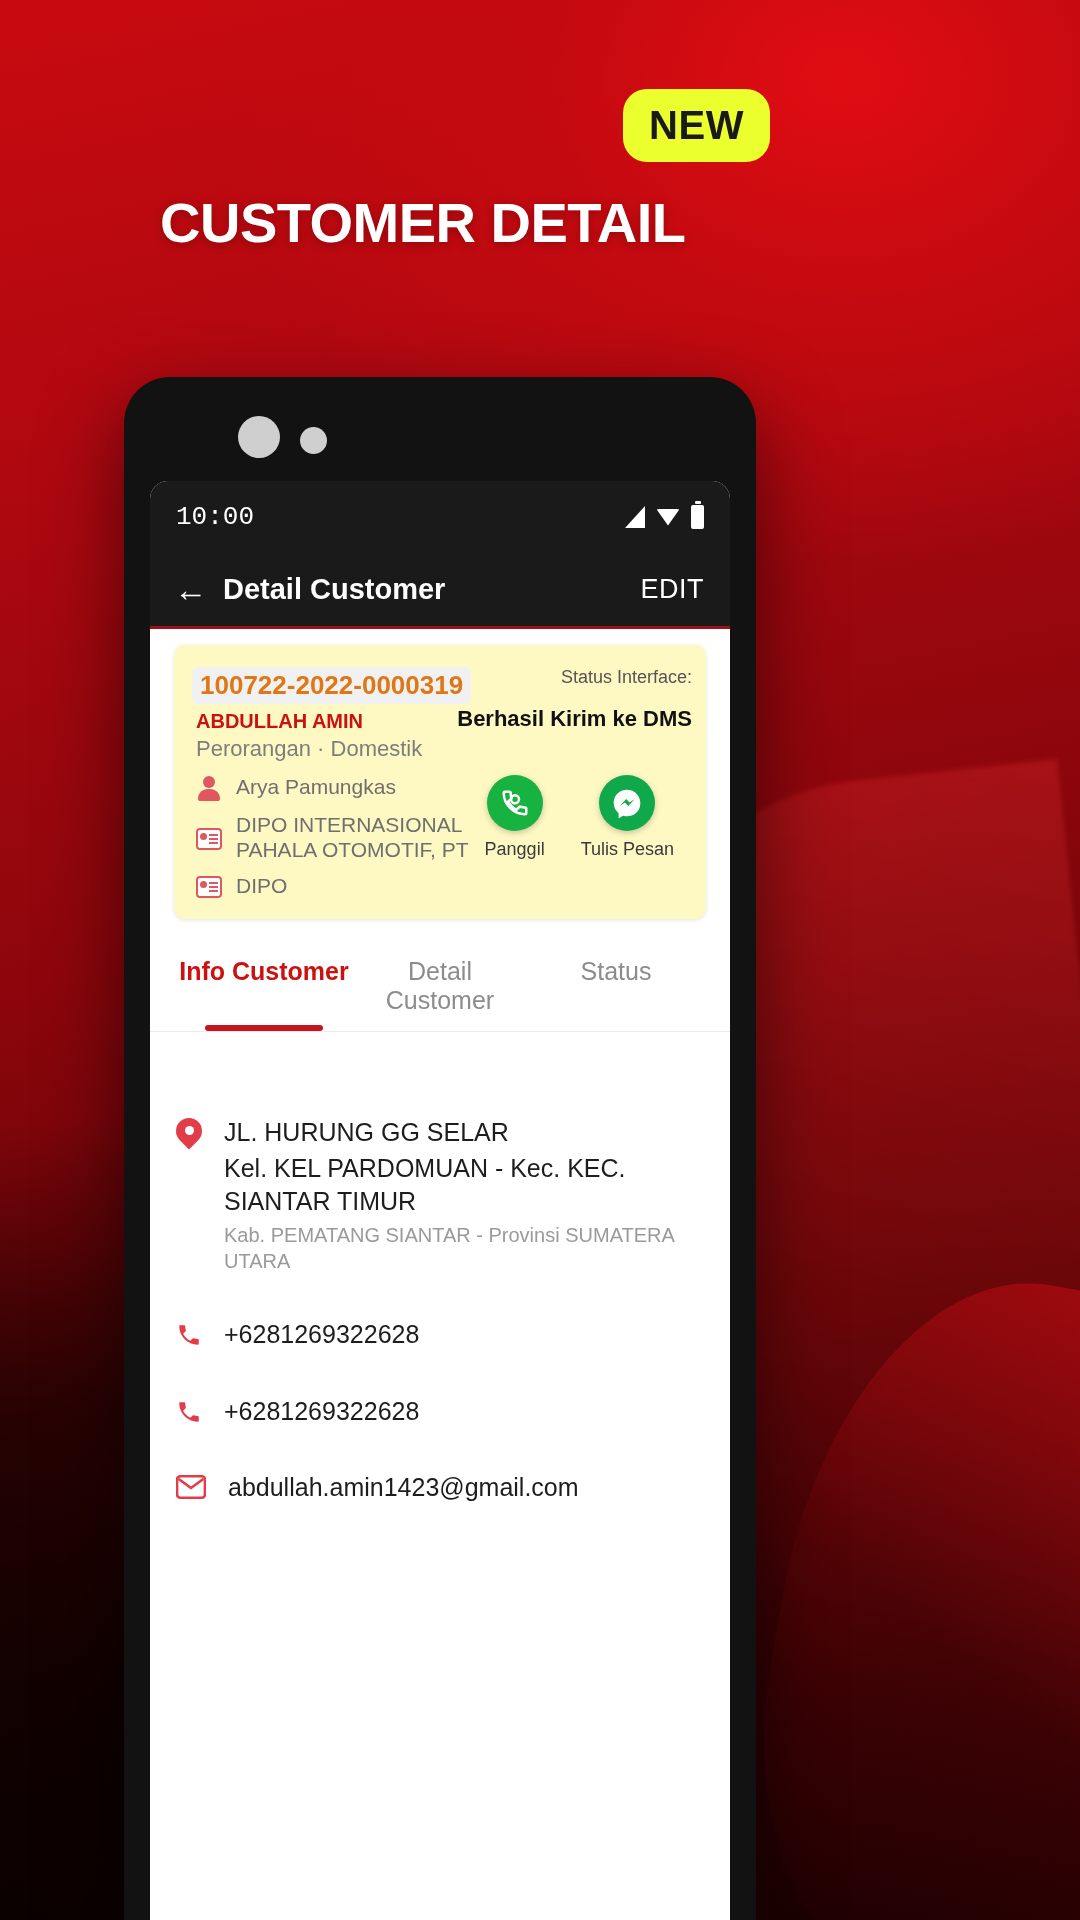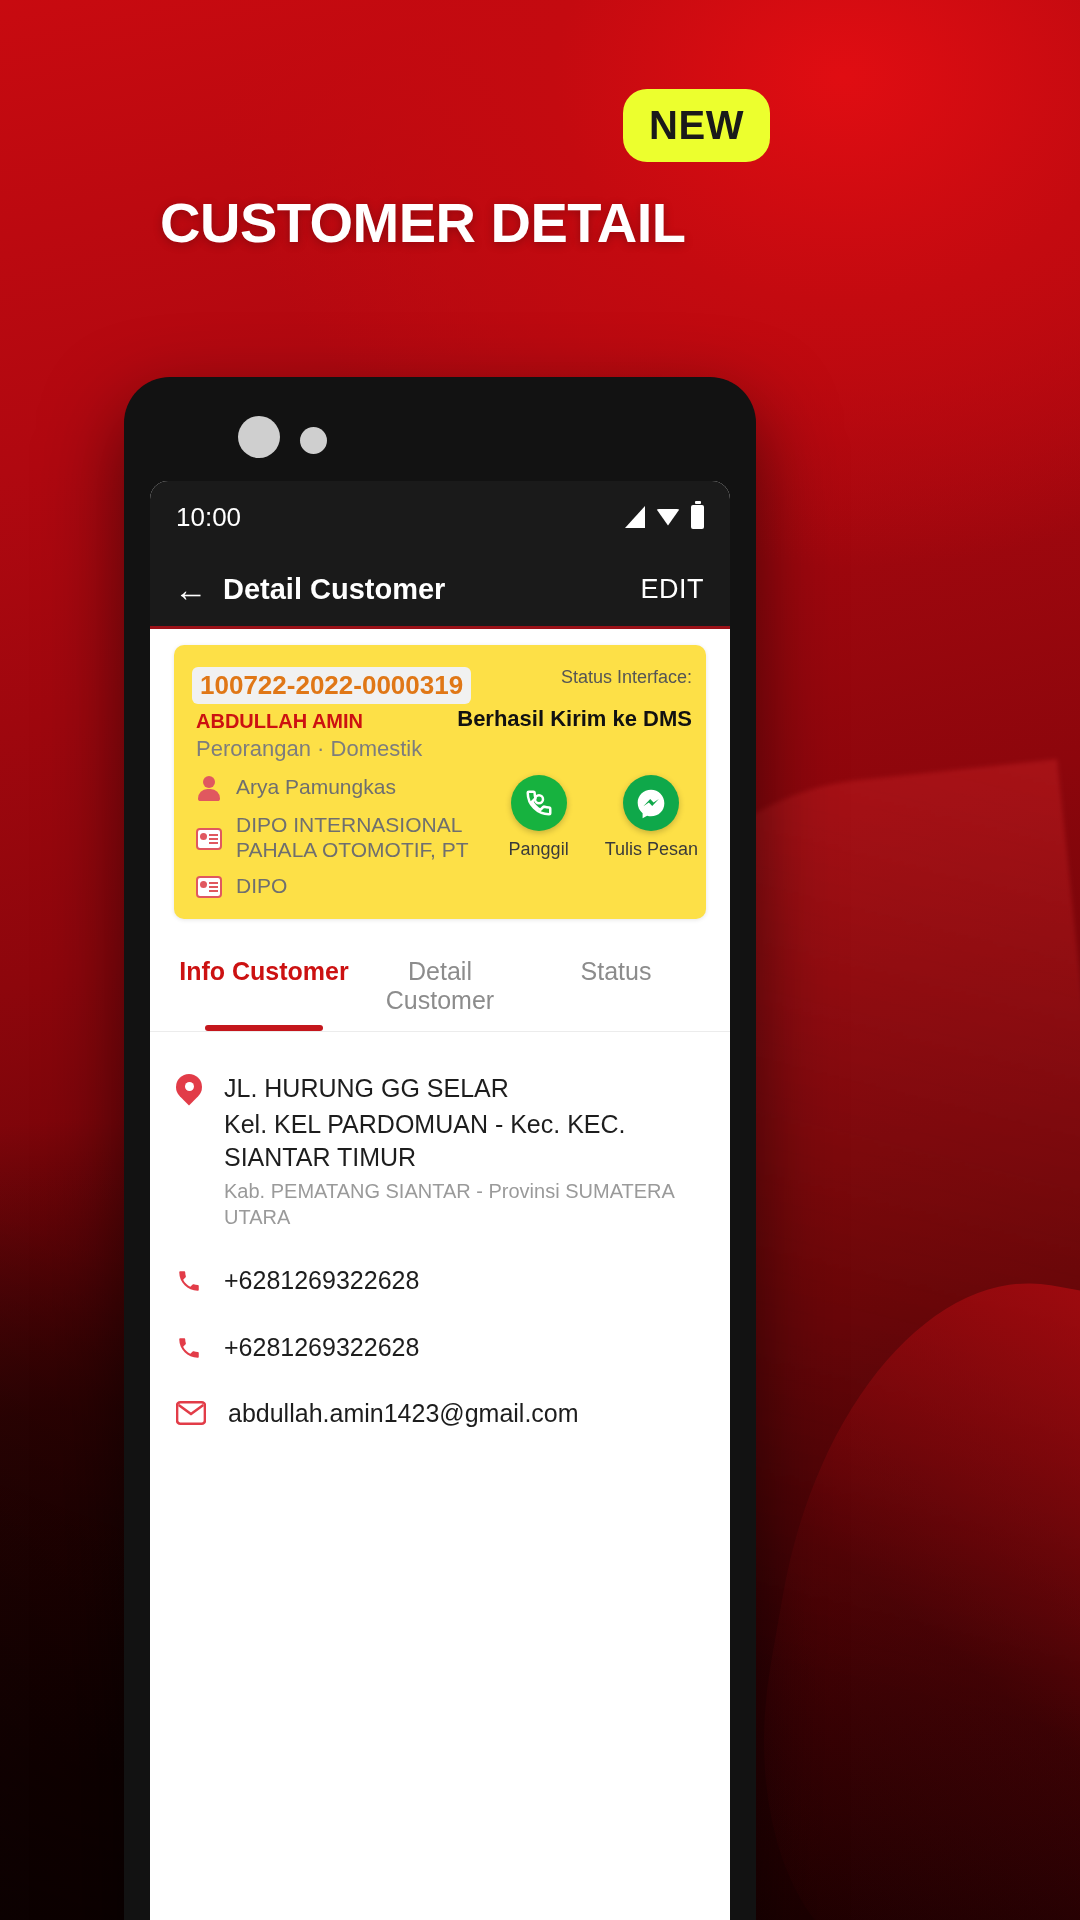--- a/index.html
+++ b/index.html
@@ -78,20 +78,21 @@
     background:#ffffff;
     border-radius:18px 18px 0 0;
     overflow:hidden;
   }
 
   
   #statusbar {
     height:72px; background:#1a1a1a;
     display:flex; align-items:center; justify-content:space-between;
     padding:0 26px;
+    font-family:Liberation Mono, monospace;
   }
   #clock { color:#fff; font-size:26px; }
   #sysicons { display:flex; align-items:center; gap:11px; }
   .ic-signal { width:0; height:0; border-left:20px solid transparent; border-bottom:22px solid #fff; }
   .ic-wifi {
     width:24px; height:17px; background:#fff;
     clip-path:polygon(0 0, 100% 0, 50% 100%);
     border-radius:3px 3px 0 0;
   }
   .ic-batt {
@@ -112,21 +113,21 @@
   #back-arrow { color:#fff; font-size:33px; line-height:1; }
   #appbar-title { color:#fff; font-size:29px; font-weight:bold; }
   #edit-btn { color:#fff; font-size:27px; letter-spacing:0.5px; }
 
   
   #content { background:#fff; height:1348px; position:relative; }
 
   
   #summary-card {
     margin:16px 24px 0 24px;
-    background:#fde047;
+    background:#fef9c3;
     border-radius:10px;
     padding:22px 22px 20px 22px;
     box-shadow:0 1px 4px rgba(0,0,0,0.10);
     position:relative;
     min-height:256px;
   }
   #cust-code {
     display:inline-block;
     color:#e07716; font-size:26px; font-weight:bold;
     background:#f1f1f1; border-radius:6px;
@@ -151,21 +152,21 @@
     content:""; position:absolute; right:2px; top:4px; width:9px; height:2px; background:#e0585f;
     box-shadow:0 4px 0 #e0585f, 0 8px 0 #e0585f;
   }
 
   
   #status-iface { position:absolute; right:14px; top:22px; text-align:right; }
   #status-iface .lbl { color:#555; font-size:18px; }
   #status-iface .val { color:#111; font-size:22px; font-weight:bold; margin-top:18px; }
 
   
-  #actions { position:absolute; right:8px; top:130px; display:flex; gap:36px; }
+  #actions { position:absolute; right:32px; top:130px; display:flex; gap:36px; }
   .act { display:flex; flex-direction:column; align-items:center; gap:8px; }
   .act-circle {
     width:56px; height:56px; border-radius:50%;
     display:flex; align-items:center; justify-content:center;
     box-shadow:0 2px 6px rgba(0,0,0,0.22);
   }
   .act-call { background:#17b23f; }
   .act-msg { background:#0fa84a; }
   .act-label { font-size:18px; color:#3a3a3a; }
 
@@ -175,21 +176,21 @@
   .tab .tab-label { font-size:25px; color:#8c8c8c; }
   .tab.active .tab-label { color:#cc1111; font-weight:bold; }
   .tab.active .tab-underline {
     position:absolute; left:50%; transform:translateX(-50%);
     bottom:0; width:118px; height:6px; background:#c4161c; border-radius:3px;
   }
   #tabs-divider { height:1px; background:#ececec; margin:0 0 0 0; }
 
   
   #info-list { padding:40px 26px 0 26px; }
-  .info-row { display:flex; align-items:flex-start; gap:22px; margin-bottom:34px; }
+  .info-row { display:flex; align-items:flex-start; gap:22px; margin-bottom:34px;margin-top:44px; }
   .info-row .body { flex:1; }
   .l1 { color:#1d1d1d; font-size:25px; line-height:1.30; }
   .l2 { color:#1d1d1d; font-size:25px; line-height:1.30; margin-top:4px; }
   .l3 { color:#9a9a9a; font-size:20px; line-height:1.30; margin-top:5px; }
 
   .ic-pin { width:26px; height:34px; flex:none; position:relative; margin-top:2px; }
   .ic-pin::before {
     content:""; position:absolute; left:0; top:0; width:26px; height:26px;
     border-radius:50% 50% 50% 0; transform:rotate(-45deg); background:#e23c48;
   }

